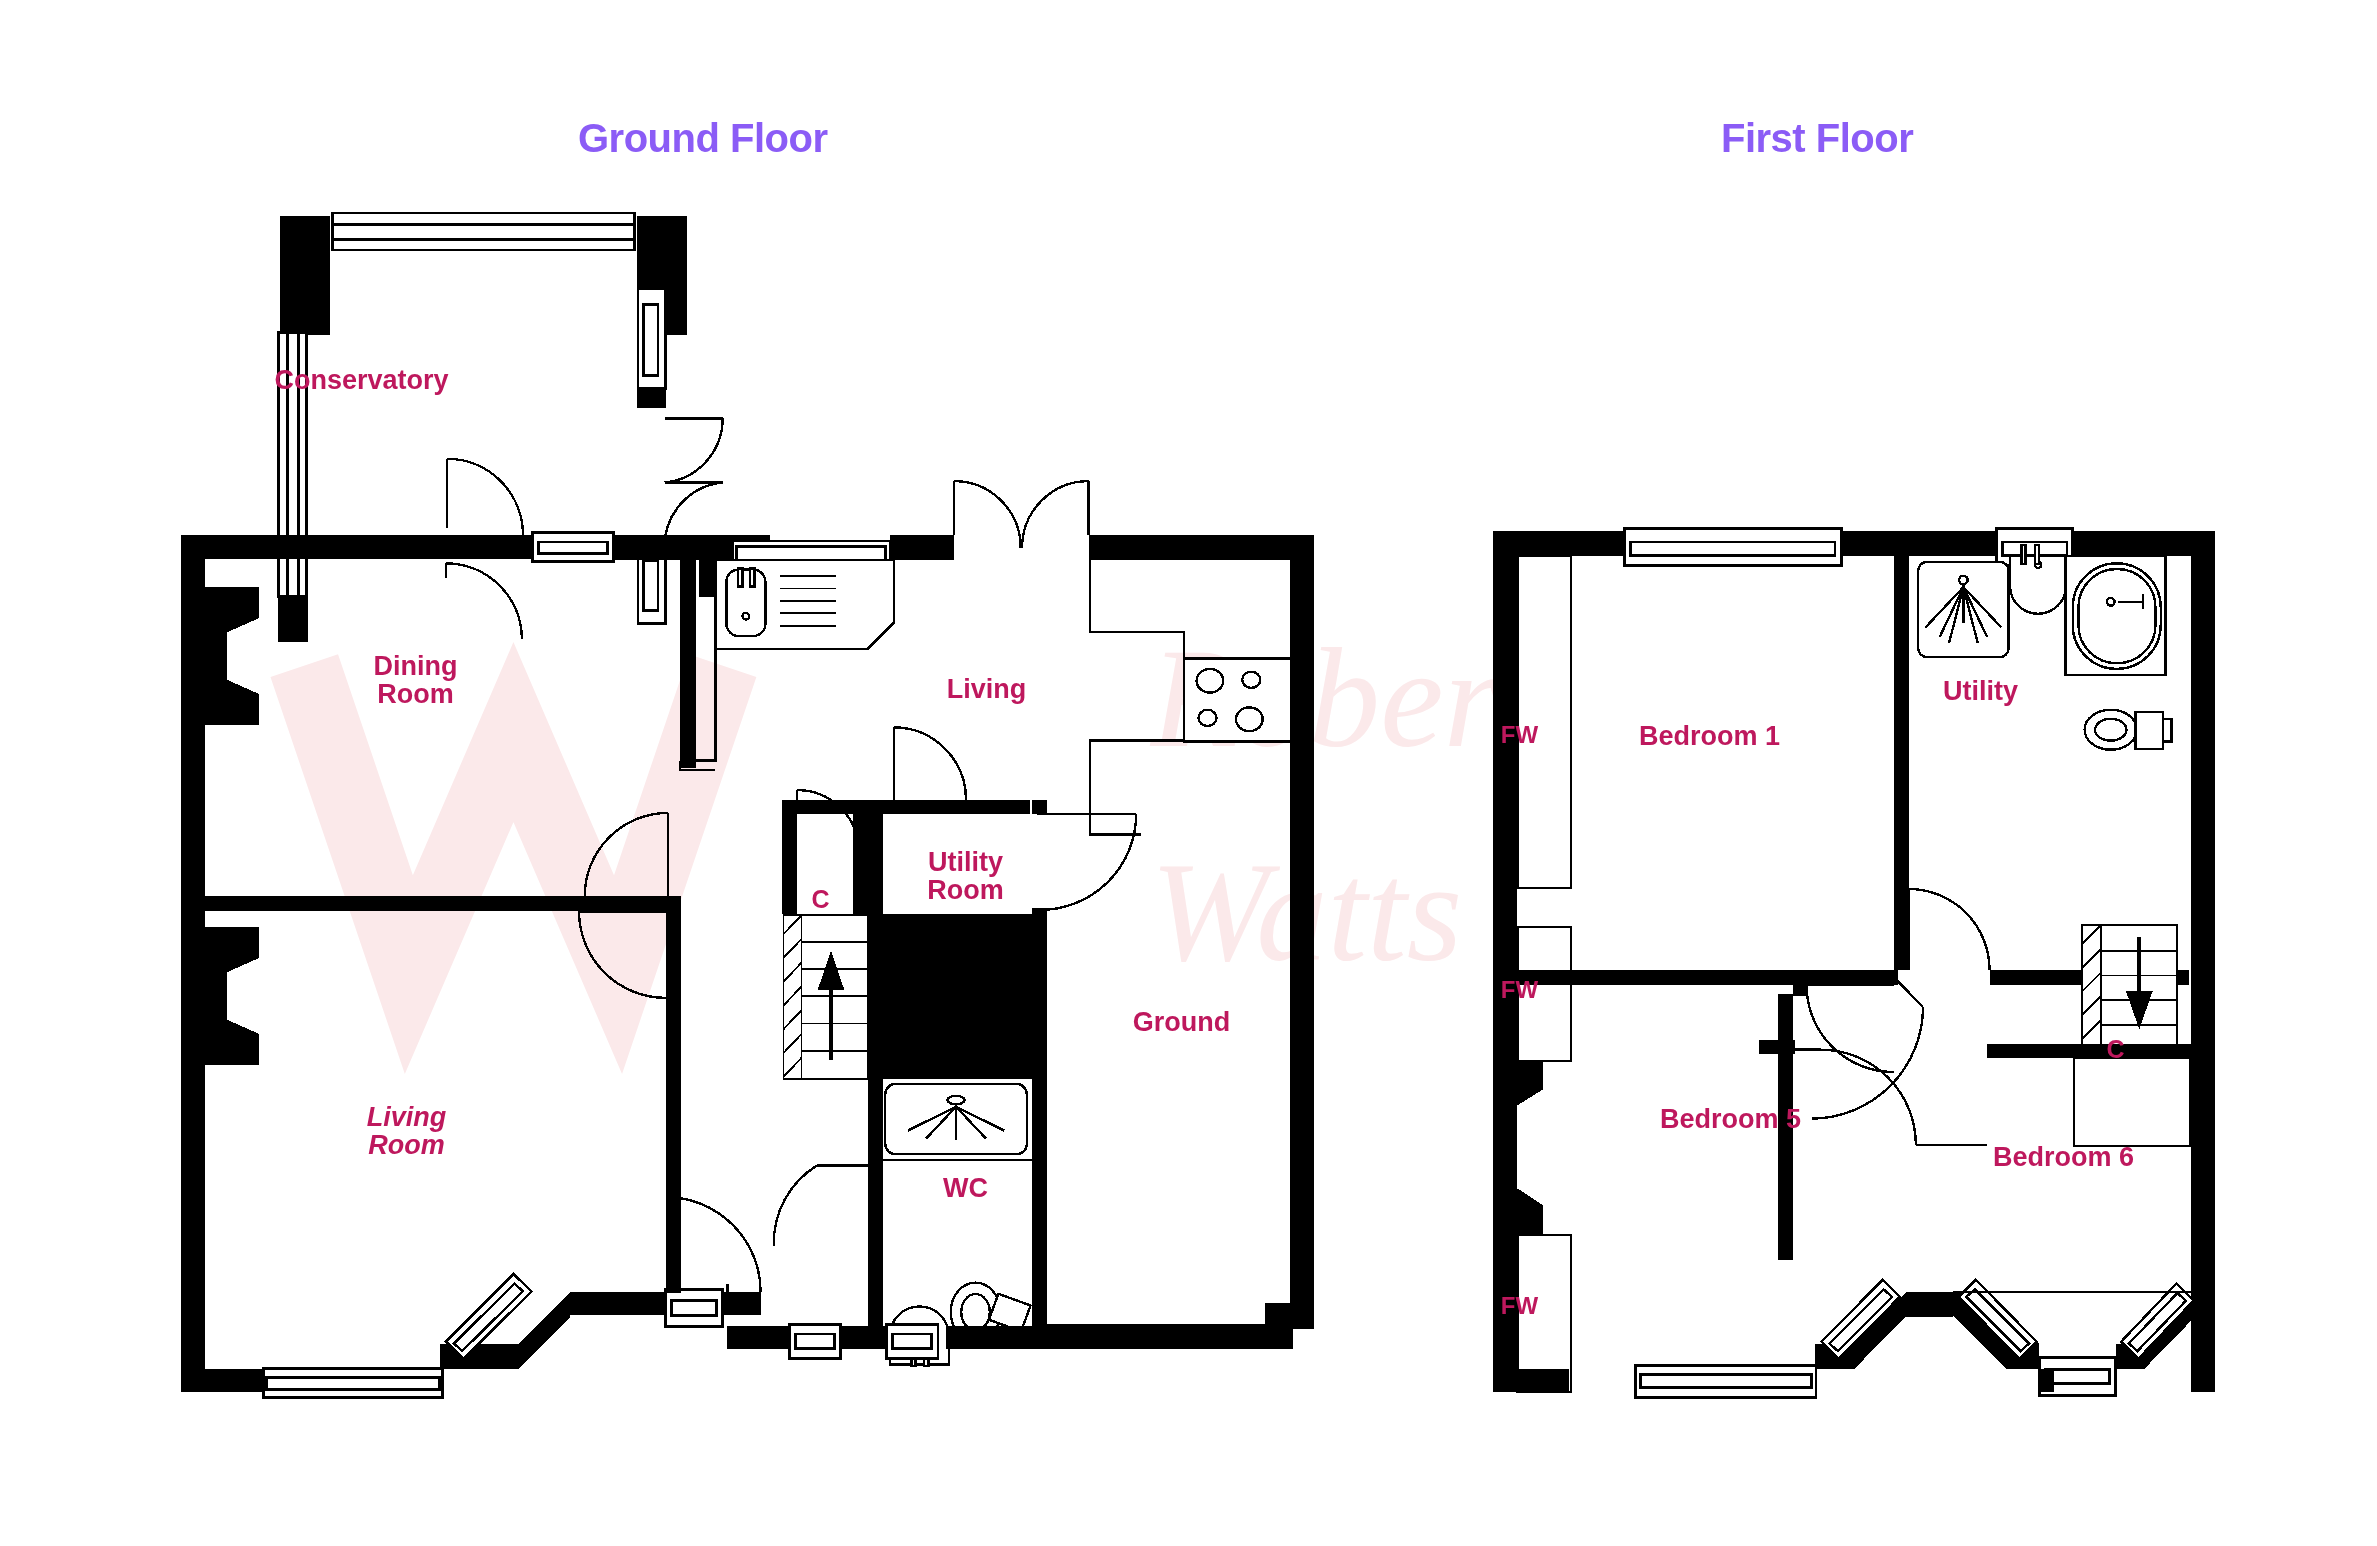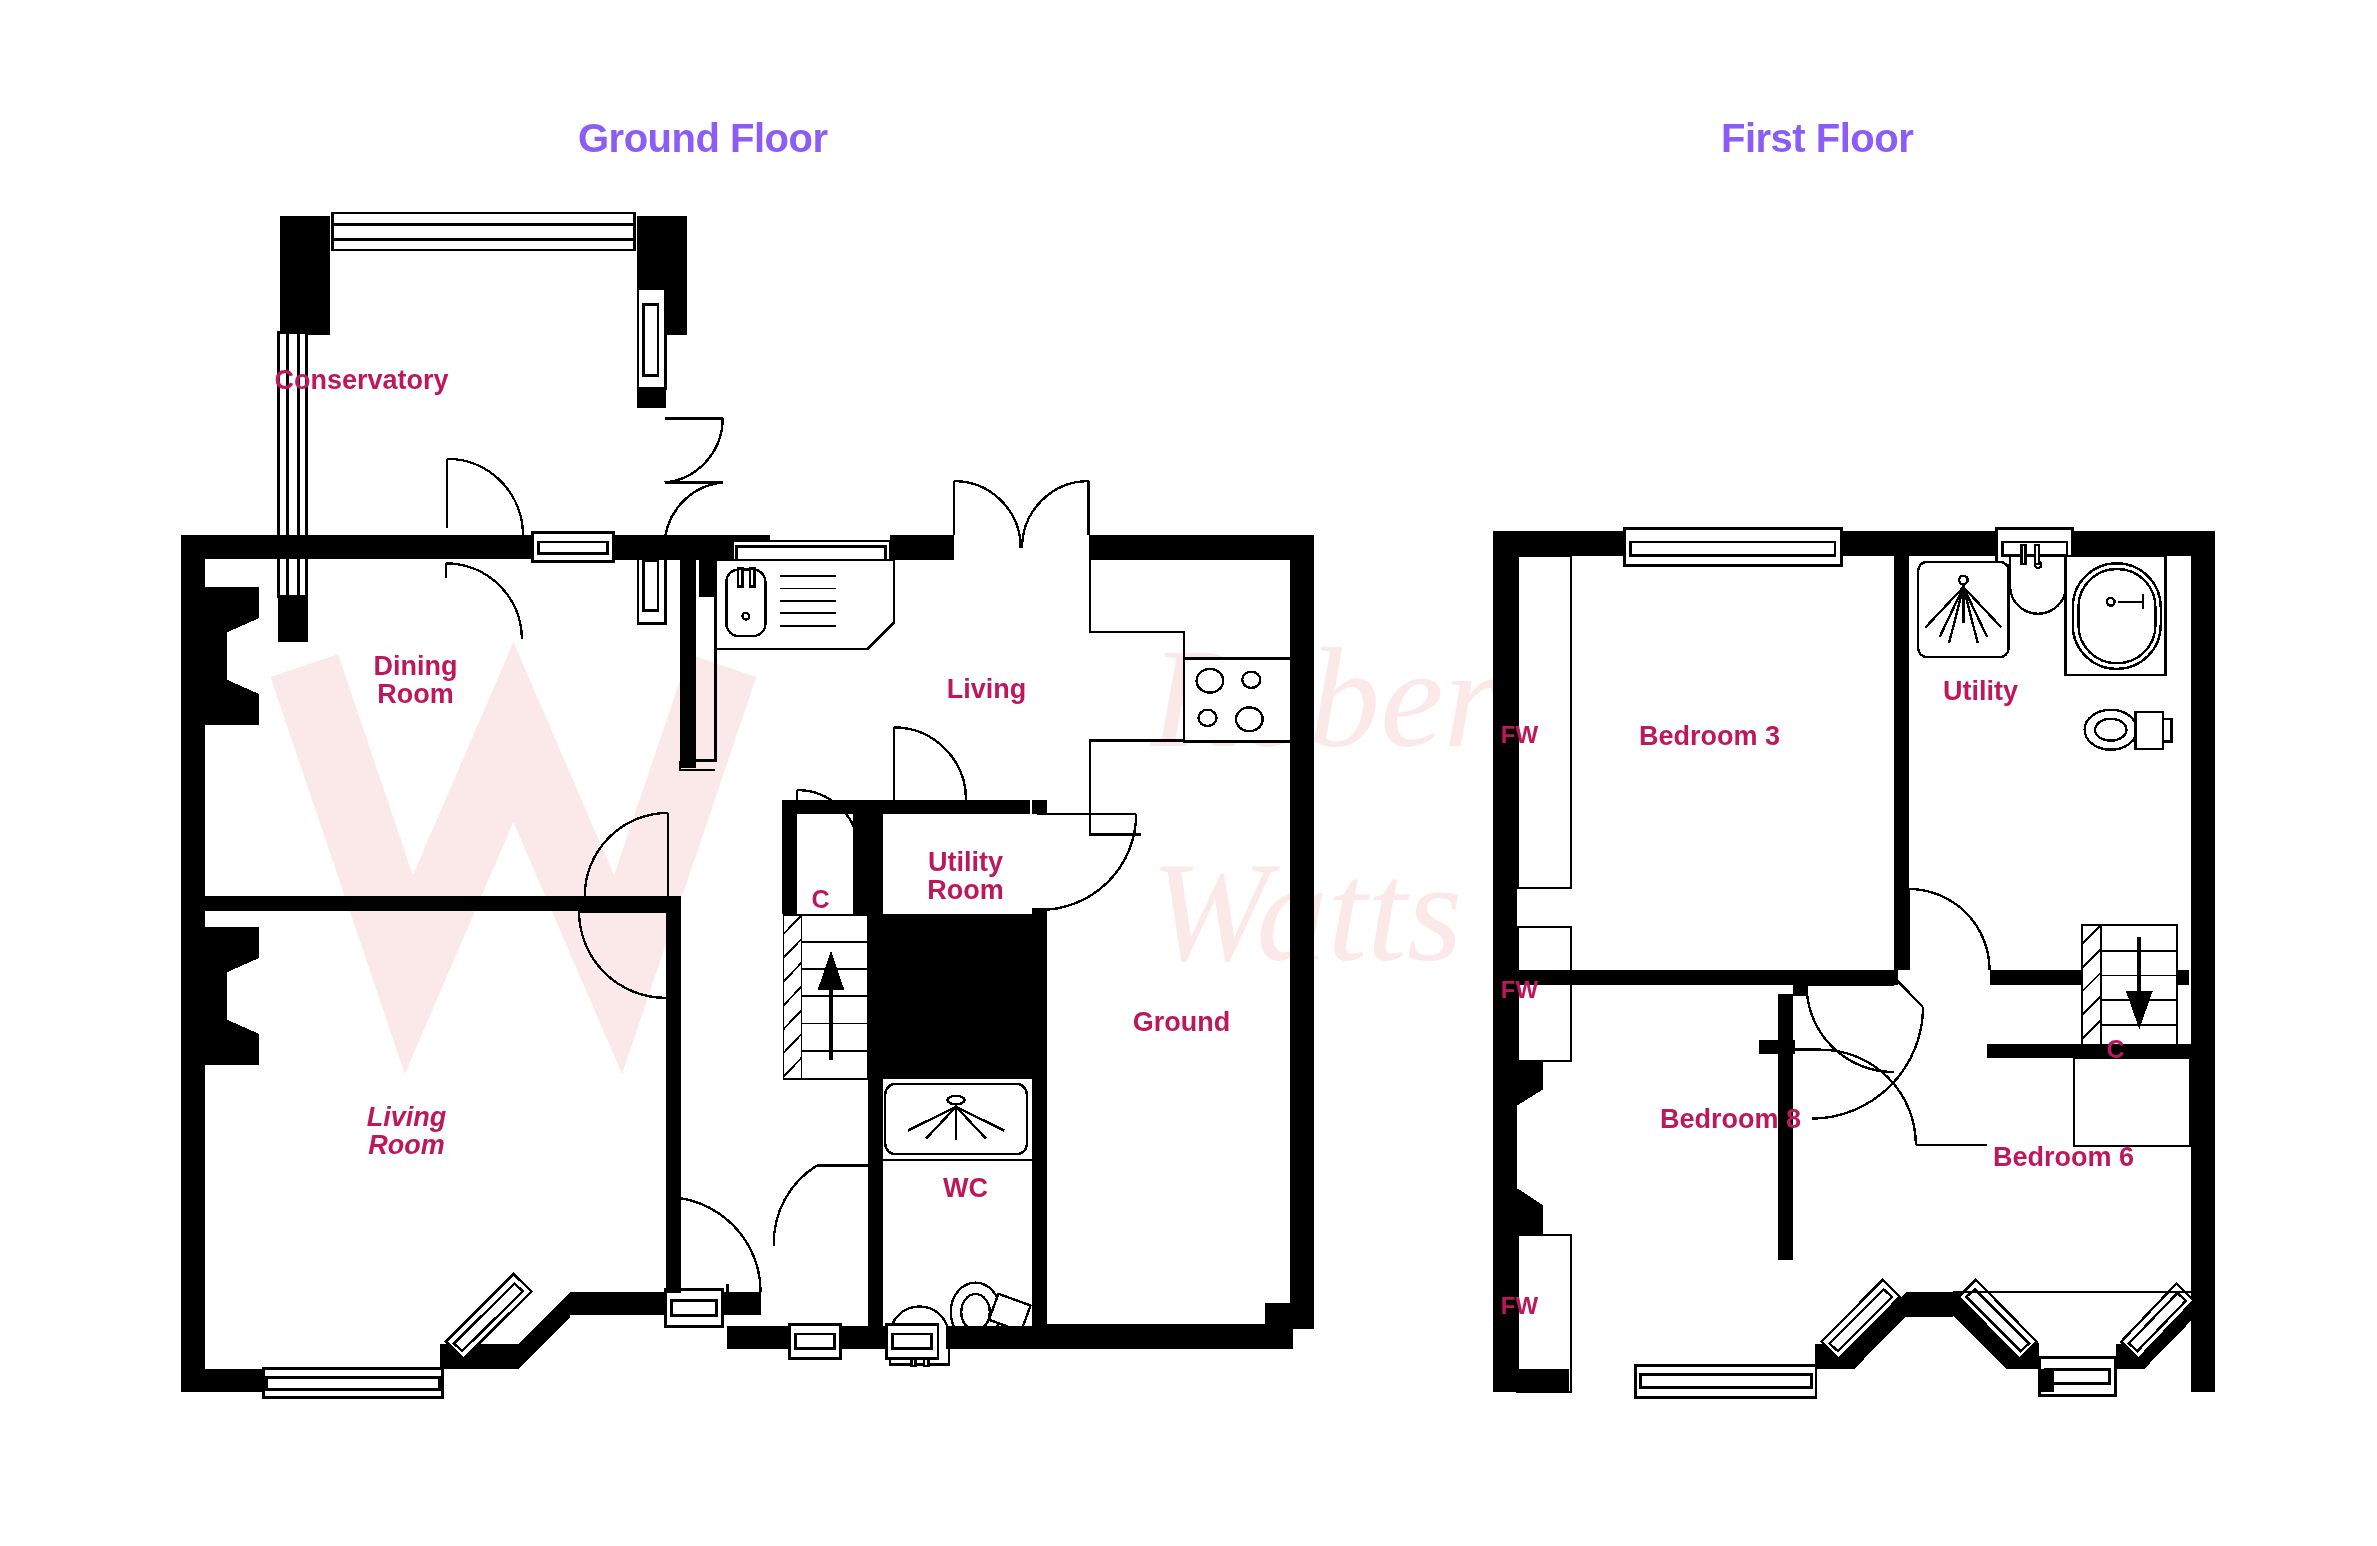--- a/index.html
+++ b/index.html
@@ -458,23 +458,23 @@
       <div class="room-label rl-lg" style="left: 292px; top: 652px; width: 247px;">Dining
 Room</div>
       <div class="room-label rl-lg" style="left: 863px; top: 675px; width: 247px;">Living</div>
       <div class="room-label rl-c" style="left: 697px; top: 886px; width: 247px;">C</div>
       <div class="room-label rl-lg" style="left: 842px; top: 848px; width: 247px;">Utility
 Room</div>
       <div class="room-label rl-lg" style="left: 1058px; top: 1008px; width: 247px;">Ground</div>
       <div class="room-label rl-lg" style="left: 283px; top: 1103px; width: 247px; font-style: italic;">Living
 Room</div>
       <div class="room-label rl-lg" style="left: 842px; top: 1174px; width: 247px;">WC</div>
-      <div class="room-label rl-lg" style="left: 1586px; top: 722px; width: 247px;">Bedroom 3</div>
+      <div class="room-label rl-lg" style="left: 1586px; top: 722px; width: 247px;">Bedroom 1</div>
       <div class="room-label rl-lg" style="left: 1857px; top: 677px; width: 247px;">Utility</div>
-      <div class="room-label rl-lg" style="left: 1607px; top: 1105px; width: 247px;">Bedroom 8</div>
+      <div class="room-label rl-lg" style="left: 1607px; top: 1105px; width: 247px;">Bedroom 5</div>
       <div class="room-label rl-lg" style="left: 1940px; top: 1143px; width: 247px;">Bedroom 6</div>
       <div class="room-label rl-c" style="left: 1992px; top: 1036px; width: 247px;">C</div>
       <div class="room-label rl-sm" style="left: 1396px; top: 722px; width: 247px;">FW</div>
       <div class="room-label rl-sm" style="left: 1396px; top: 977px; width: 247px;">FW</div>
       <div class="room-label rl-sm" style="left: 1396px; top: 1293px; width: 247px;">FW</div>
     </div>
 
 </div>
 
 

